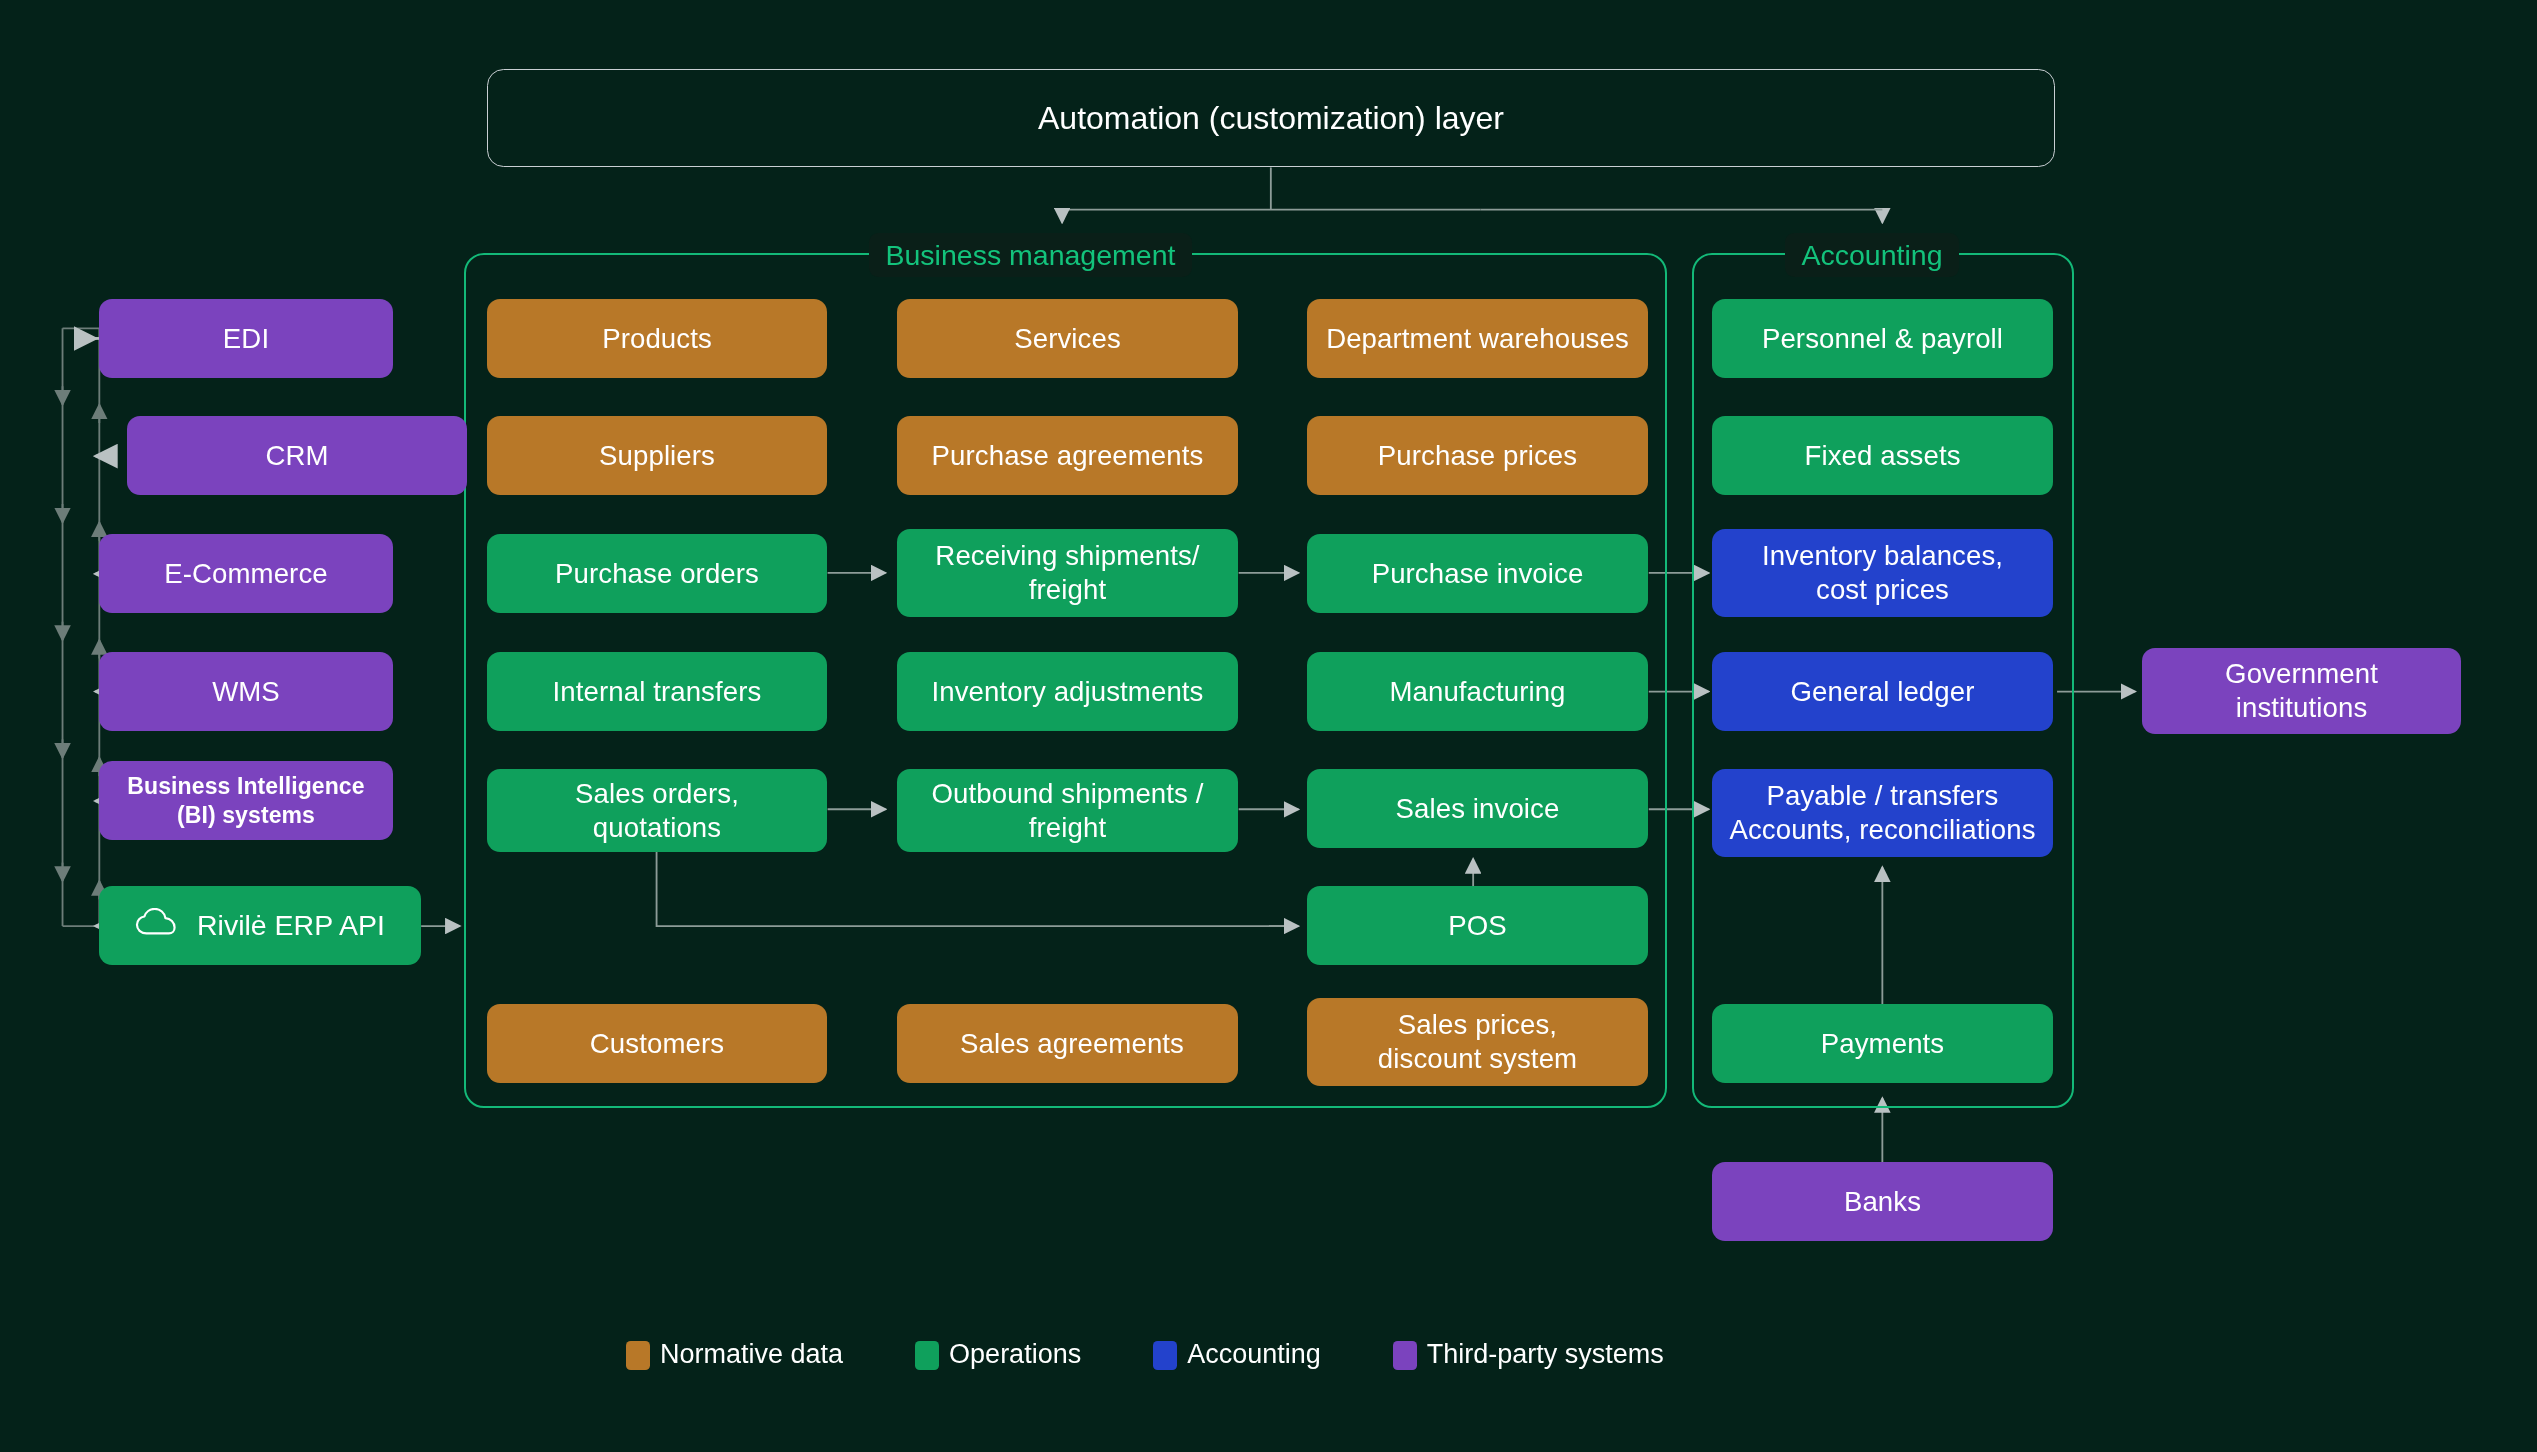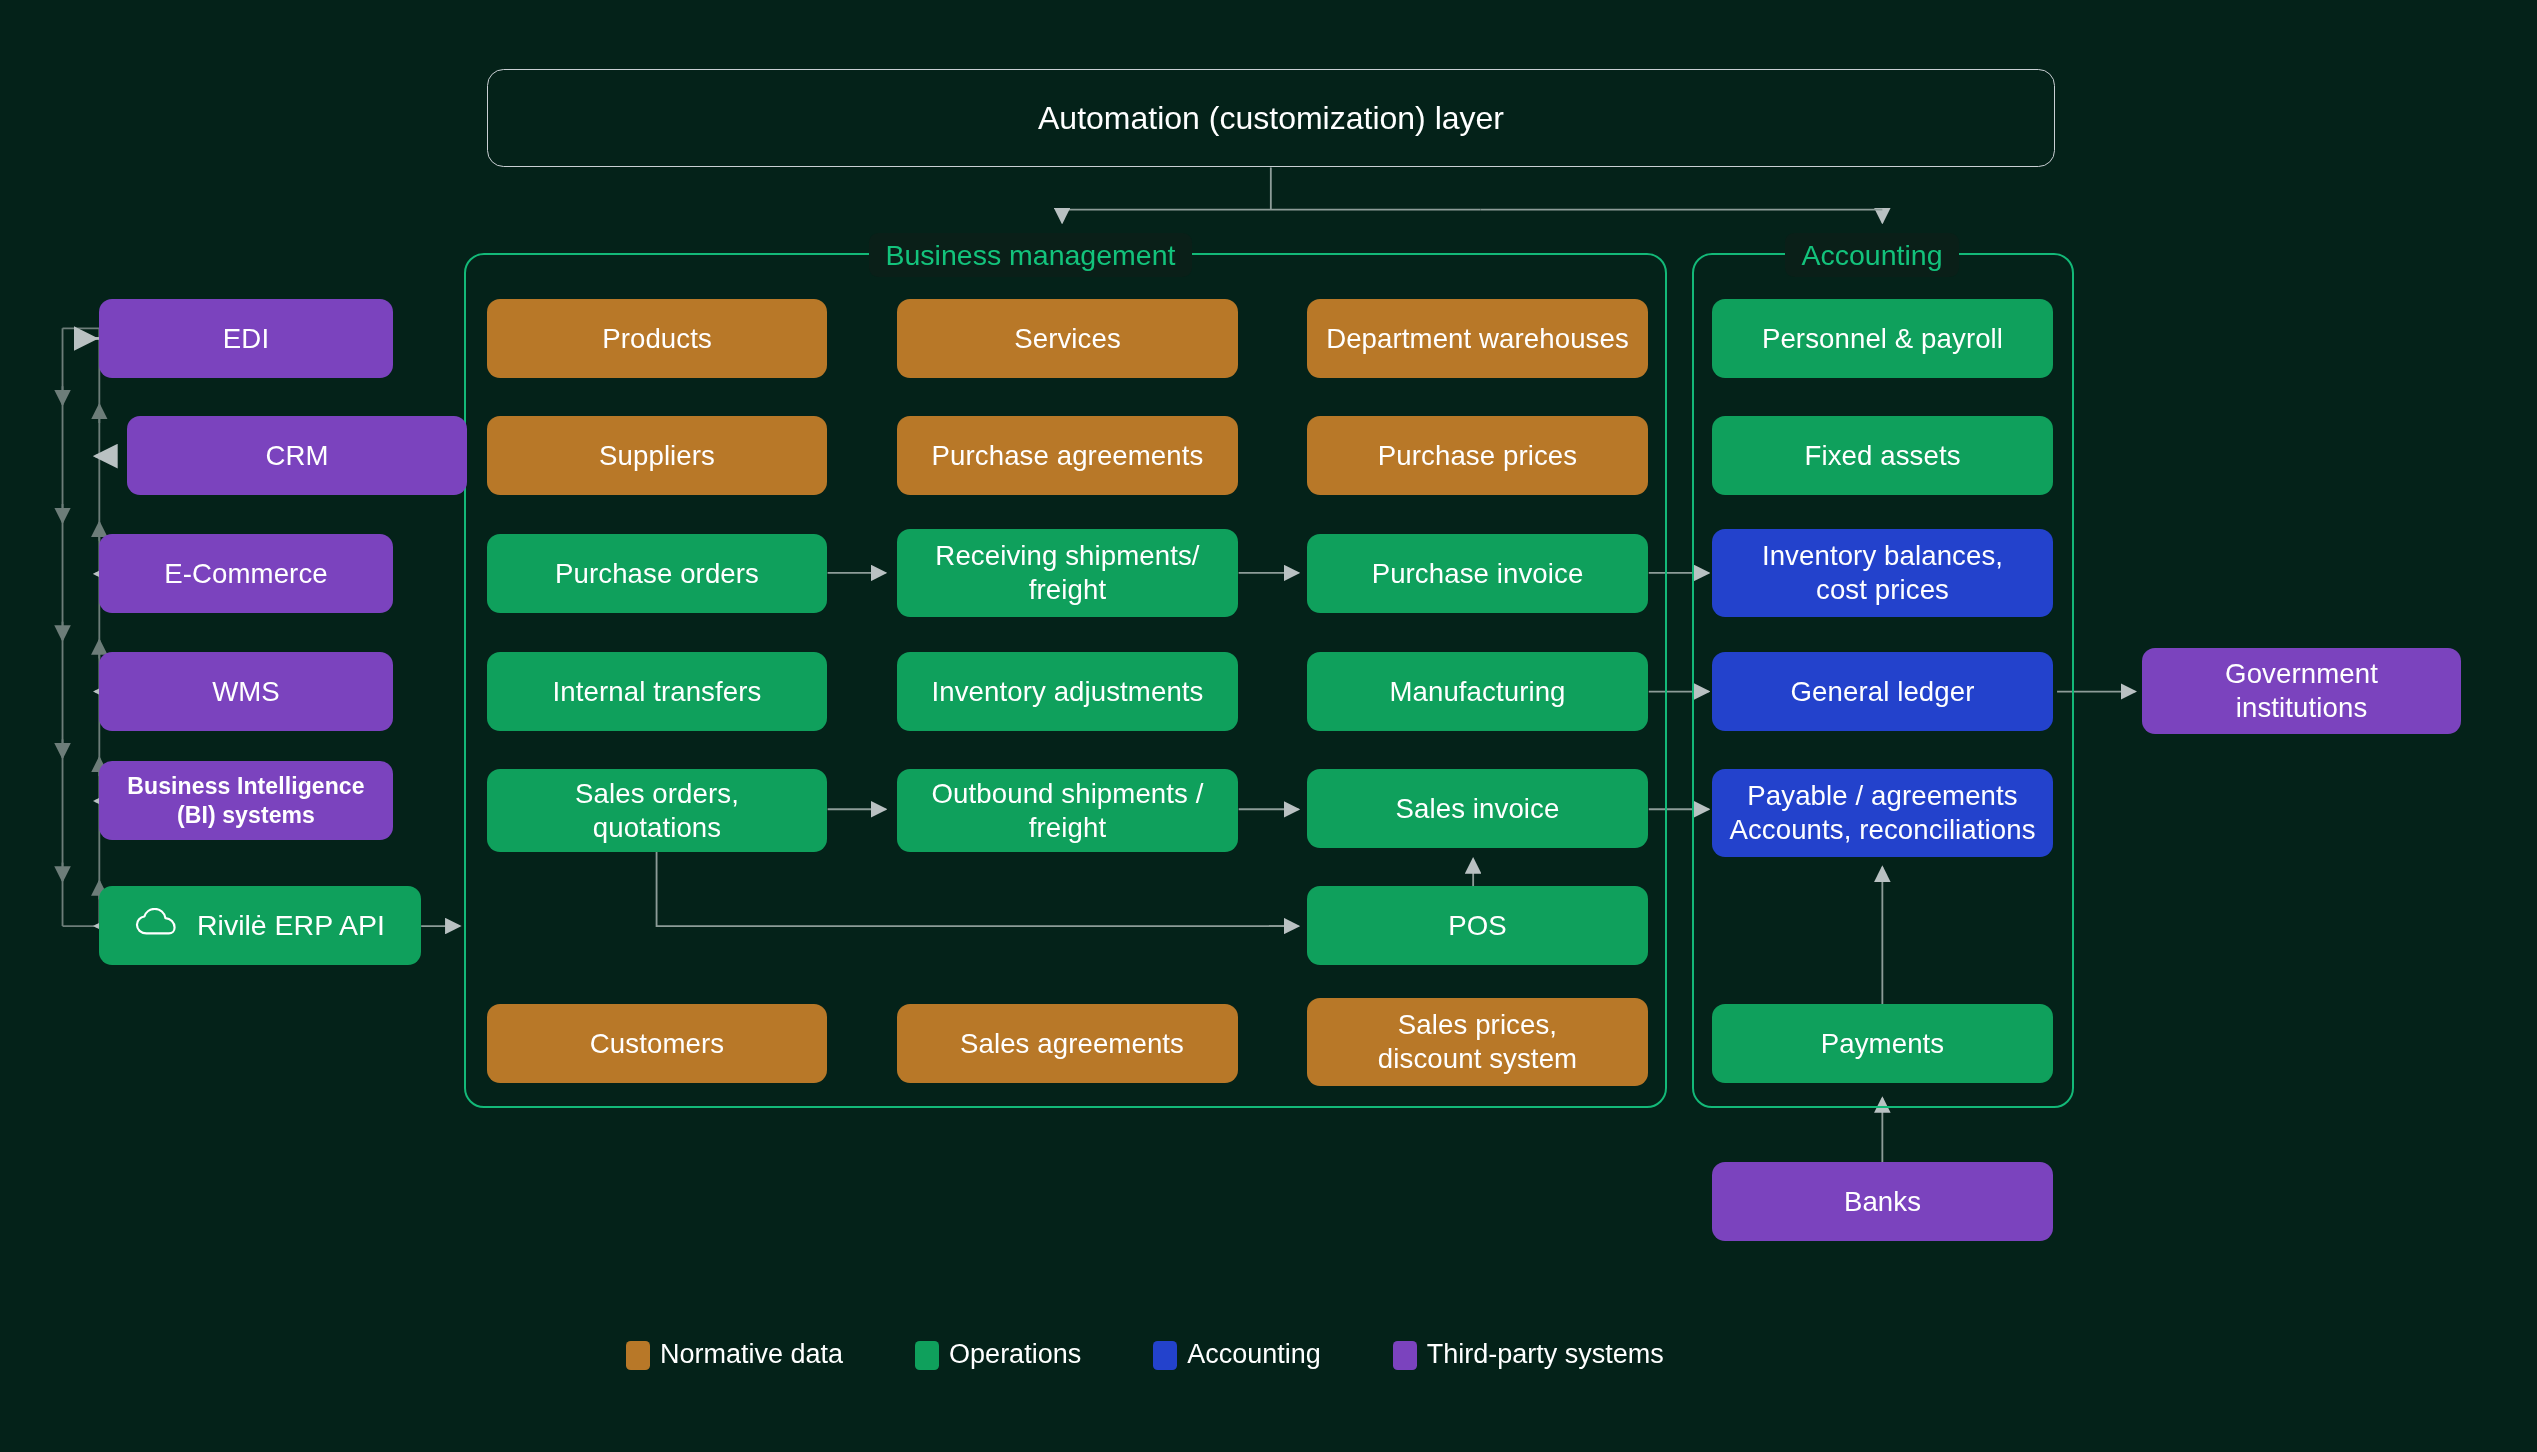--- a/index.html
+++ b/index.html
@@ -300,21 +300,21 @@
     <span>Fixed assets</span>
   </div>
   <div class="box accounting" style="left:1712px; top:529px; width:341px; height:88px;">
     <span>Inventory balances,
 cost prices</span>
   </div>
   <div class="box accounting" style="left:1712px; top:652px; width:341px; height:79px;">
     <span>General ledger</span>
   </div>
   <div class="box accounting" style="left:1712px; top:769px; width:341px; height:88px;">
-    <span>Payable / agreements
+    <span>Payable / transfers
 Accounts, reconciliations</span>
   </div>
   <div class="box operations" style="left:1712px; top:1004px; width:341px; height:79px;">
     <span>Payments</span>
   </div>
 
   <div class="box thirdparty" style="left:2142px; top:648px; width:319px; height:86px;">
     <span>Government
 institutions</span>
   </div>

